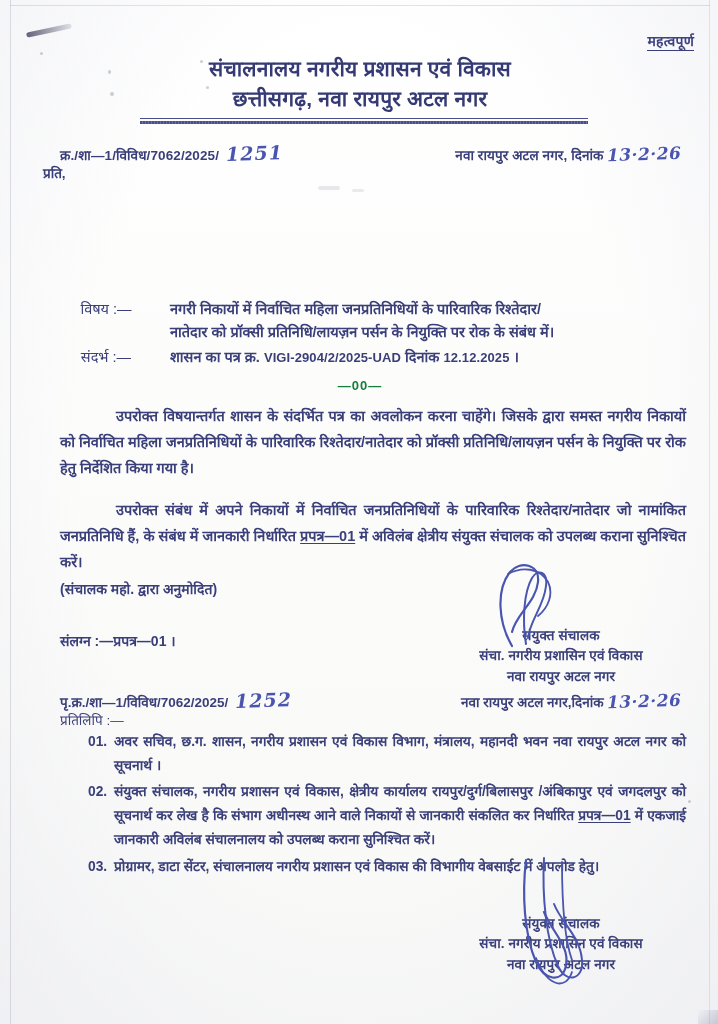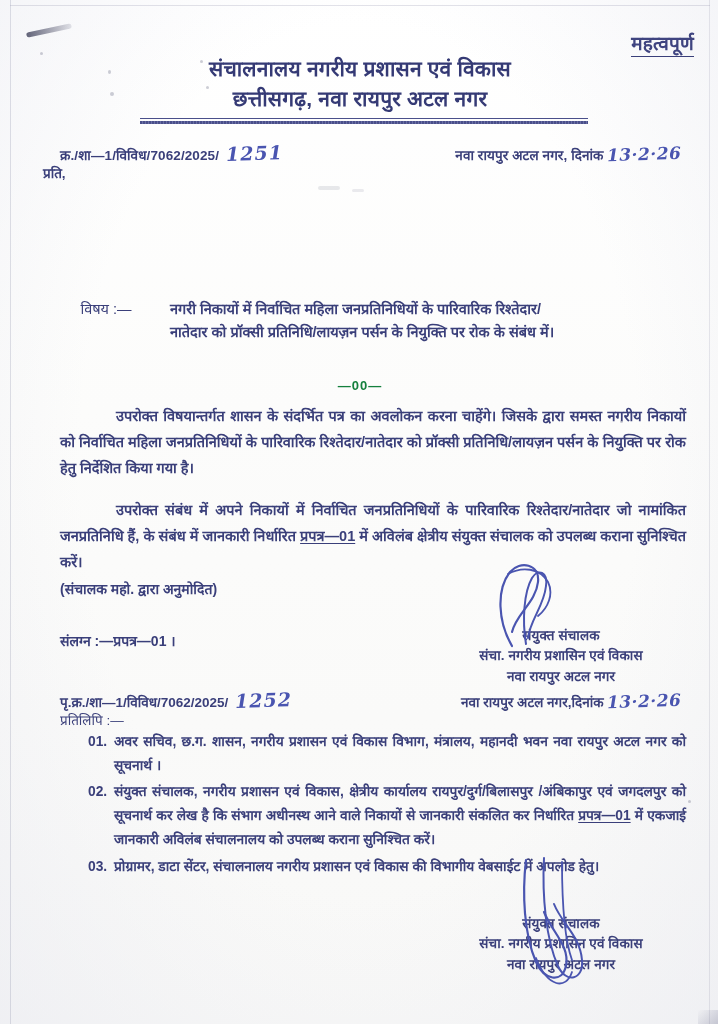--- a/index.html
+++ b/index.html
@@ -58,21 +58,21 @@
     height: 1px;
     background: rgba(150,152,175,0.28);
     z-index: 2;
   }
 
   
   .stamp {
     position: absolute;
     right: 14px;
     top: 28px;
-    font-size: 19px;
+    font-size: 14px;
     font-weight: 700;
     letter-spacing: .2px;
     border-bottom: 1.6px solid #3a3f7a;
     padding-bottom: 1px;
     line-height: 1.1;
     color: #3f4480;
     font-family: Liberation Serif, serif;
   }
   .org {
     position: absolute;
@@ -358,20 +358,26 @@
     <div class="field field-subject">
       <div class="field-row">
         <div class="field-label">विषय :—</div>
         <div class="field-body">
           <div>नगरी निकायों में निर्वाचित महिला जनप्रतिनिधियों के पारिवारिक रिश्तेदार/</div>
           <div>नातेदार को प्रॉक्सी प्रतिनिधि/लायज़न पर्सन के नियुक्ति पर रोक के संबंध में।</div>
         </div>
       </div>
     </div>
 
+    <div class="field field-ref">
+      <div class="field-row">
+        <div class="field-label">संदर्भ :—</div>
+        <div class="field-body"><span>शासन का पत्र क्र. </span><span class="latin">VIGI-2904/2/2025-UAD</span><span> दिनांक </span><span class="latin">12.12.2025</span><span> ।</span></div>
+      </div>
+    </div>
 
     <div class="divider">
       <span>—00—</span>
     </div>
 
     <div class="para para-1"><span class="indent"></span><span>उपरोक्त विषयान्तर्गत शासन के संदर्भित पत्र का अवलोकन करना चाहेंगे। जिसके द्वारा समस्त नगरीय निकायों को निर्वाचित महिला जनप्रतिनिधियों के पारिवारिक रिश्तेदार/नातेदार को प्रॉक्सी प्रतिनिधि/लायज़न पर्सन के नियुक्ति पर रोक हेतु निर्देशित किया गया है।</span></div>
 
     <div class="para para-2"><span class="indent"></span><span>उपरोक्त संबंध में अपने निकायों में निर्वाचित जनप्रतिनिधियों के पारिवारिक रिश्तेदार/नातेदार जो नामांकित जनप्रतिनिधि हैं, के संबंध में जानकारी निर्धारित </span><span class="u">प्रपत्र—01</span><span> में अविलंब क्षेत्रीय संयुक्त संचालक को उपलब्ध कराना सुनिश्चित करें।</span></div>
 
     <div class="closing closing-1">(संचालक महो. द्वारा अनुमोदित)</div>

